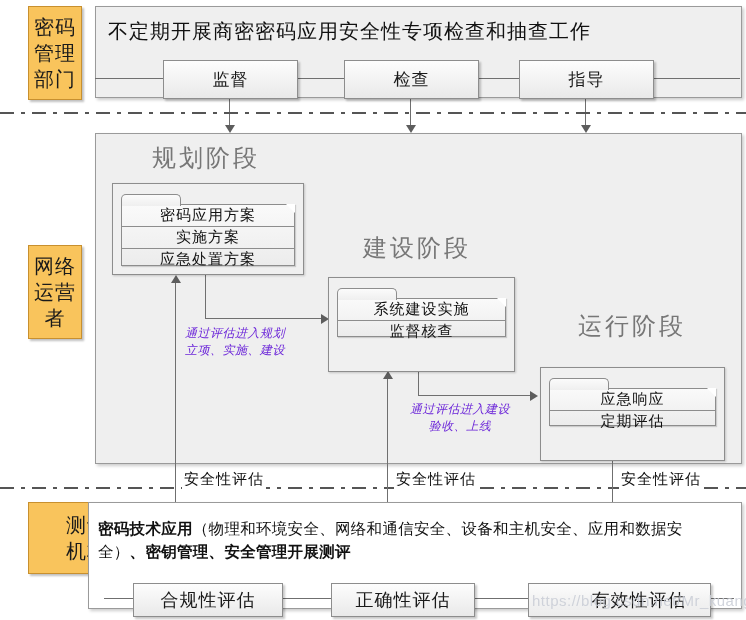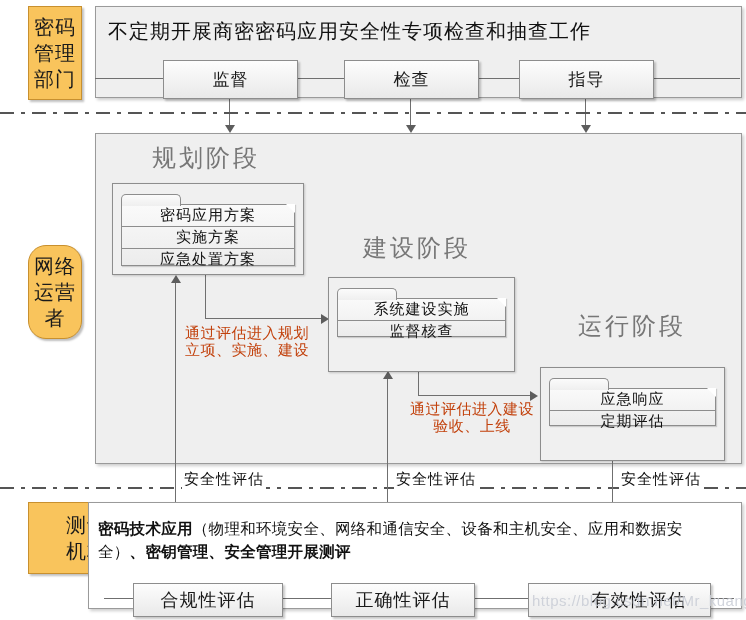--- a/index.html
+++ b/index.html
@@ -111,22 +111,22 @@
   .sep.dashdot{
     border:none;
     height:2px;
     background-image:linear-gradient(90deg,#555 0 14px,transparent 14px 21px,#555 21px 25px,transparent 25px 32px);
     background-size:32px 2px;
     background-repeat:repeat-x;
   }
 
   
   .flabel{
-    position:absolute;font-size:15px;color:#c2410c;line-height:17px;
-    letter-spacing:.5px;white-space:nowrap;
+    position:absolute;font-size:12px;color:#6d28d9;line-height:17px;
+    letter-spacing:.5px;white-space:nowrap;font-style:italic;
   }
   .slabel{
     position:absolute;font-size:15px;color:#111;letter-spacing:1px;
     white-space:nowrap;background:#fff;padding:0 2px;z-index:7;
   }
 
   
   .para{
     position:absolute;
     font-size:15.5px;line-height:23px;color:#111;
@@ -149,21 +149,21 @@
 <div class="stage">
 
   <div class="role" style="left:28px;top:6px;width:52px;height:92px;">
     <div>
       <span>密码</span>
       <span>管理</span>
       <span>部门</span>
     </div>
   </div>
 
-  <div class="role" style="left:28px;top:245px;width:52px;height:92px;border-radius:18px;">
+  <div class="role" style="left:28px;top:245px;width:52px;height:92px;">
     <div>
       <span>网络</span>
       <span>运营</span>
       <span>者</span>
     </div>
   </div>
 
   <div class="role" style="left:28px;top:502px;width:52px;height:70px;padding-left:32px;">
     <div>
       <span>测评</span>

